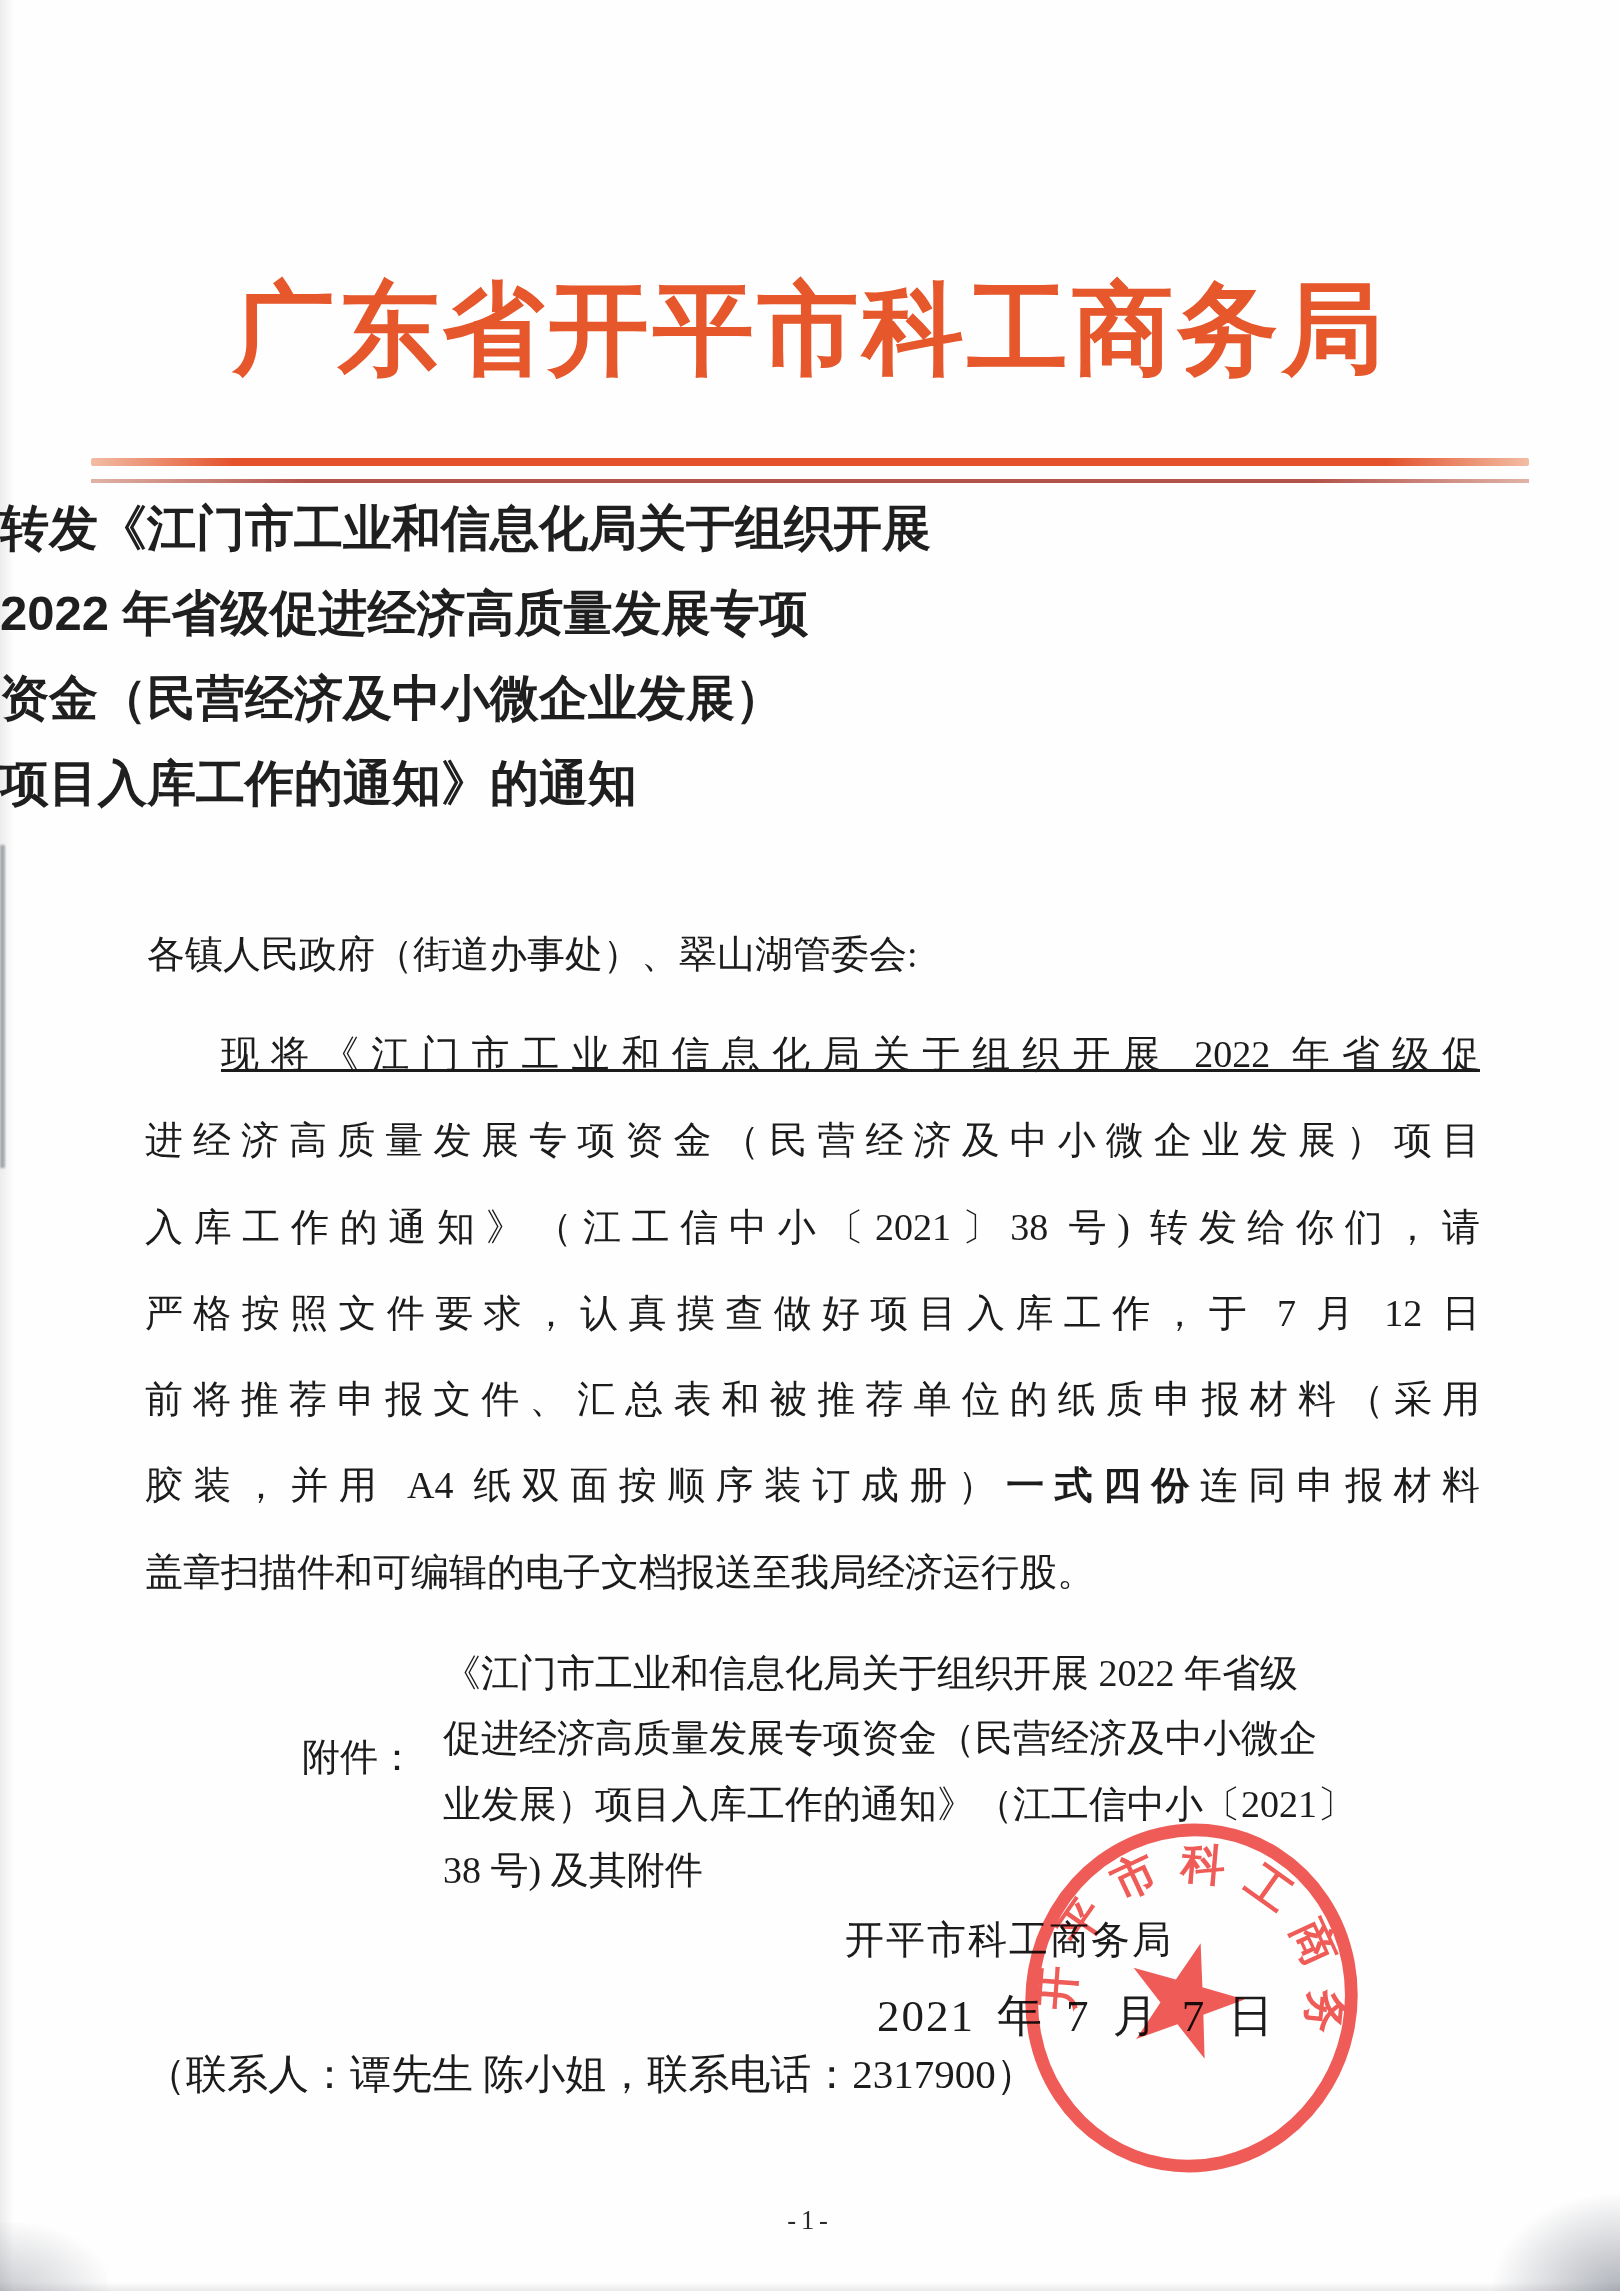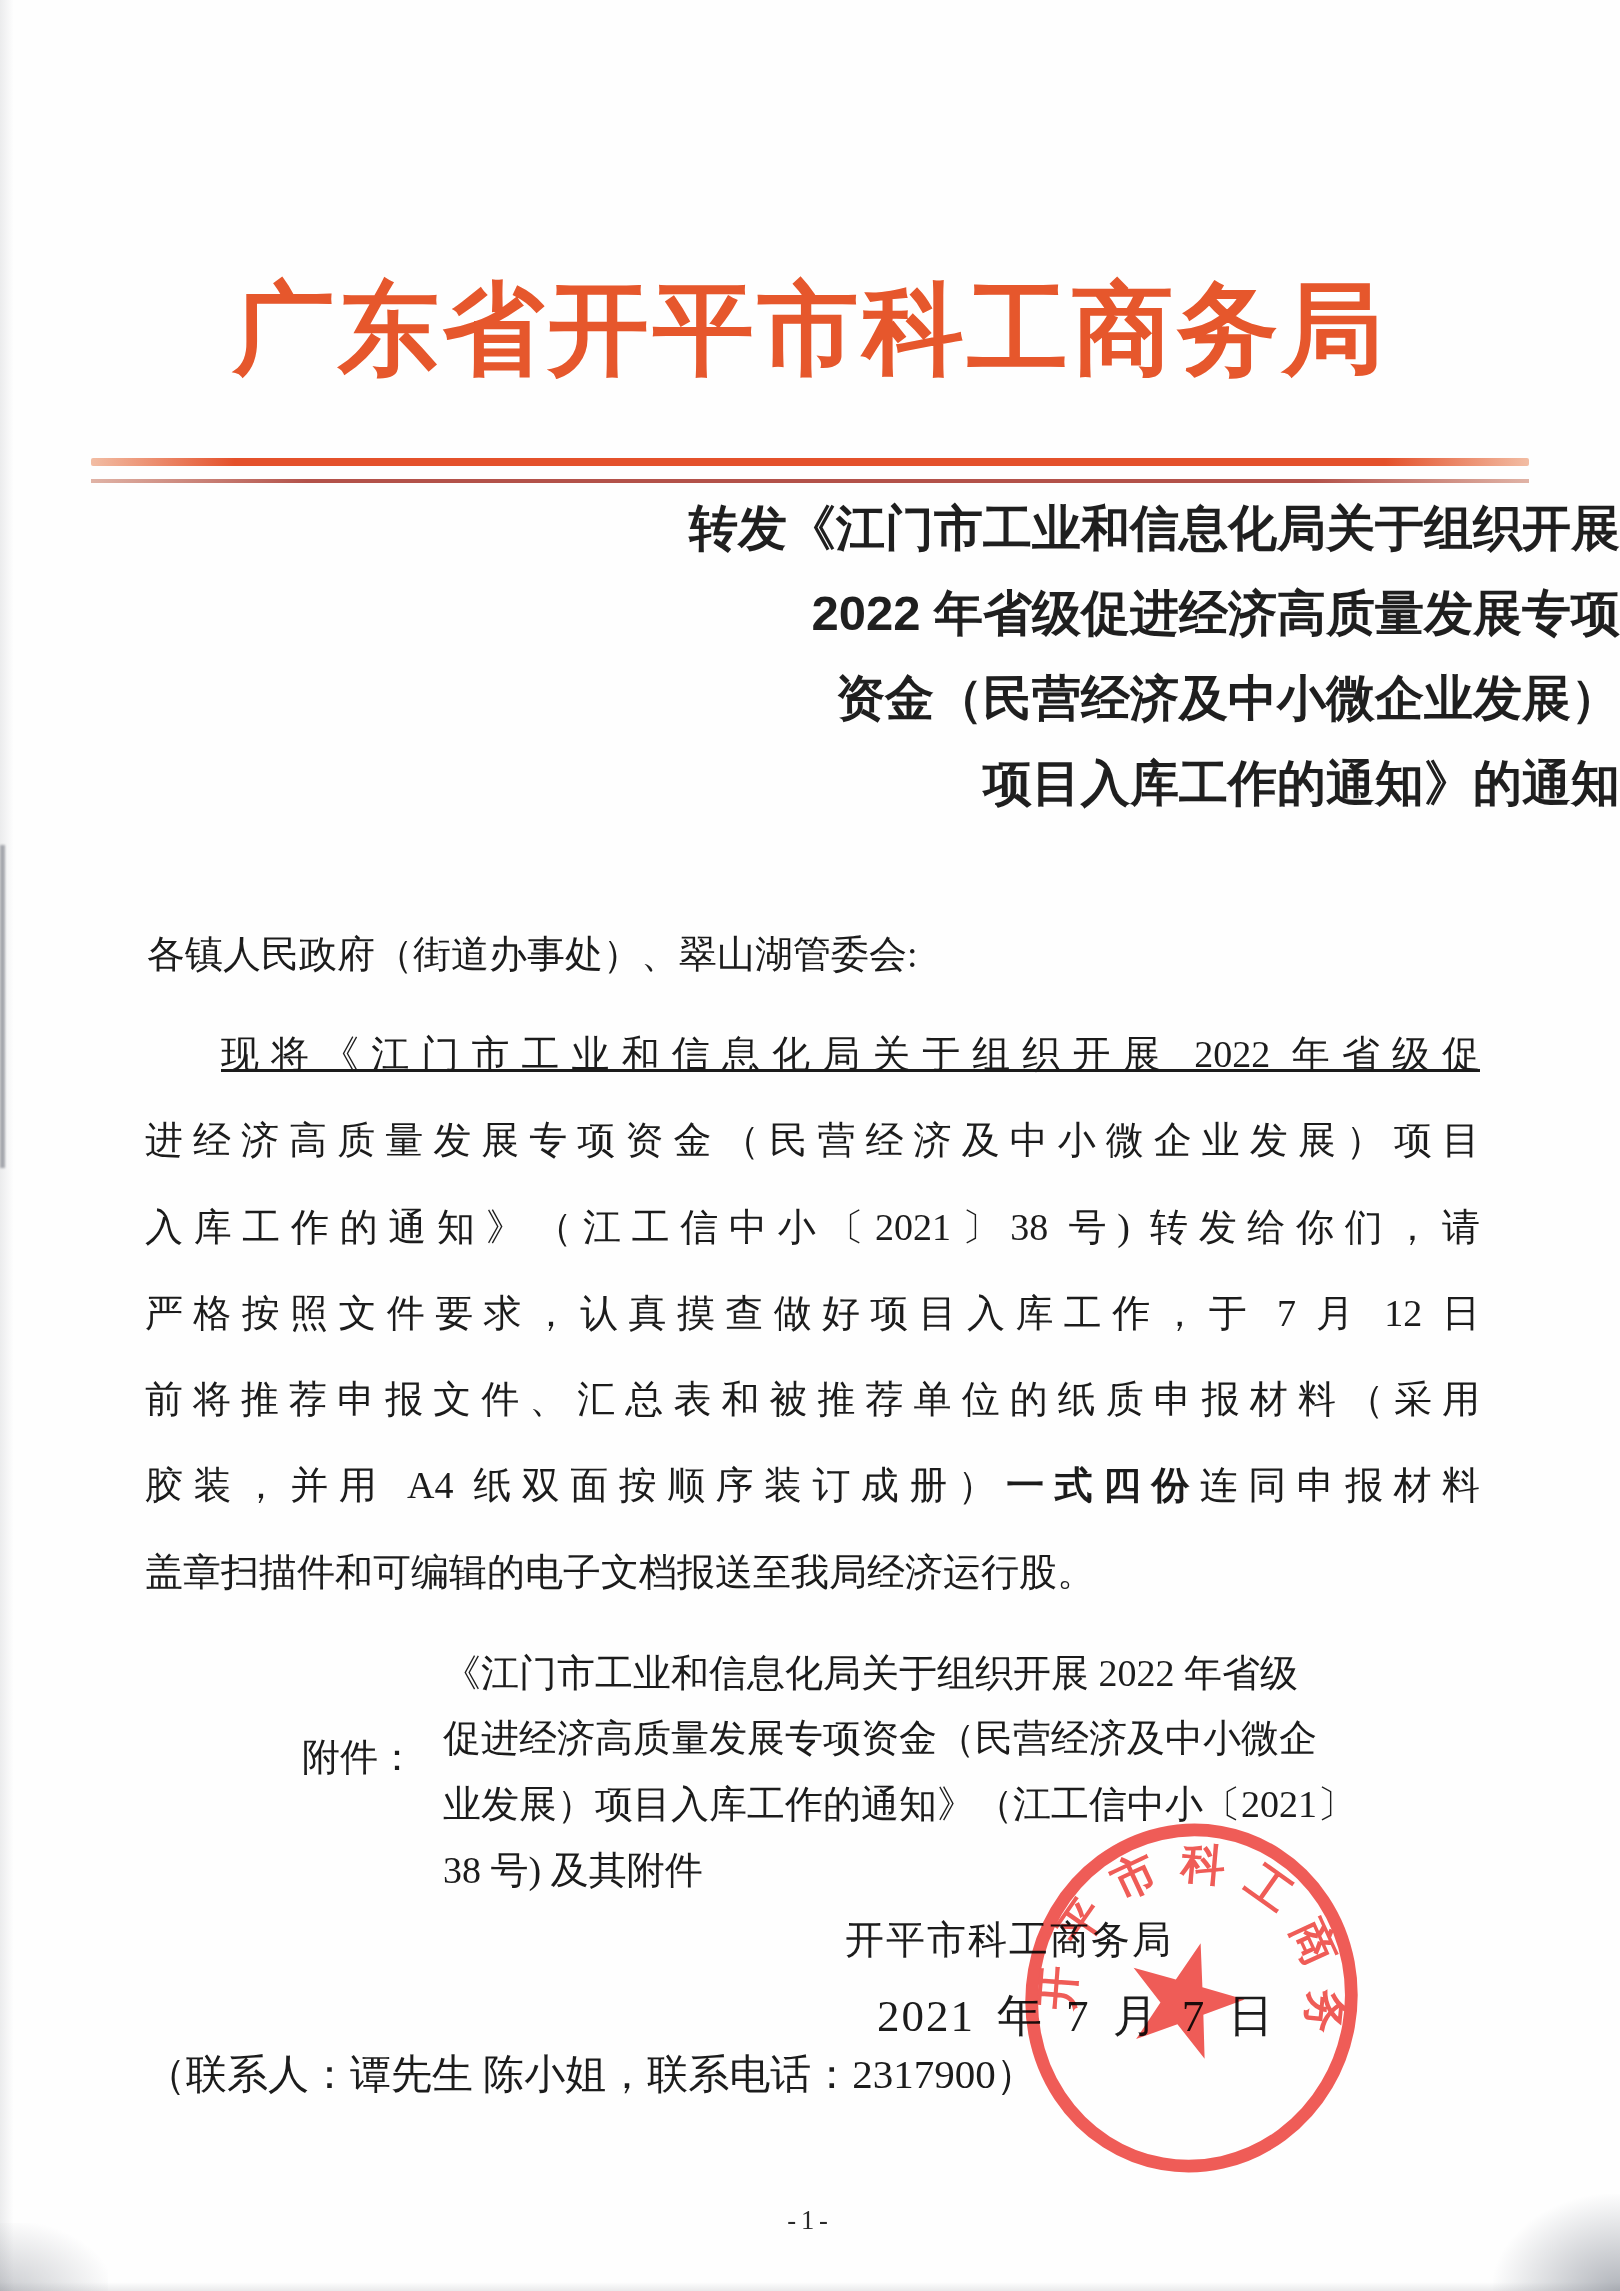--- a/index.html
+++ b/index.html
@@ -32,21 +32,21 @@
     position:absolute;top:458px;left:91px;width:1438px;height:7.8px;
     background:linear-gradient(90deg,#f2bda4,#e4512b 10%,#e4512b 90%,#f2bda4);
     border-radius:2px;
   }
   .rule-thin{
     position:absolute;top:479px;left:91px;width:1438px;height:3.9px;
     background:linear-gradient(90deg,#e0b3a6,#b3524a 15%,#b3524a 85%,#e0b3a6);
   }
   .doc-title{
     position:absolute;top:486px;left:0;width:100%;
-    text-align:right;
+    text-align:left;
     font-family:"Liberation Sans","DejaVu Sans",sans-serif;
     font-weight:bold;
     font-size:49px;
     color:#1f1f1f;
   }
   .doc-title .t-line{height:85px;line-height:85px;white-space:nowrap;}
   .salutation{
     position:absolute;top:929px;left:147px;
     font-size:38px;white-space:nowrap;
   }

